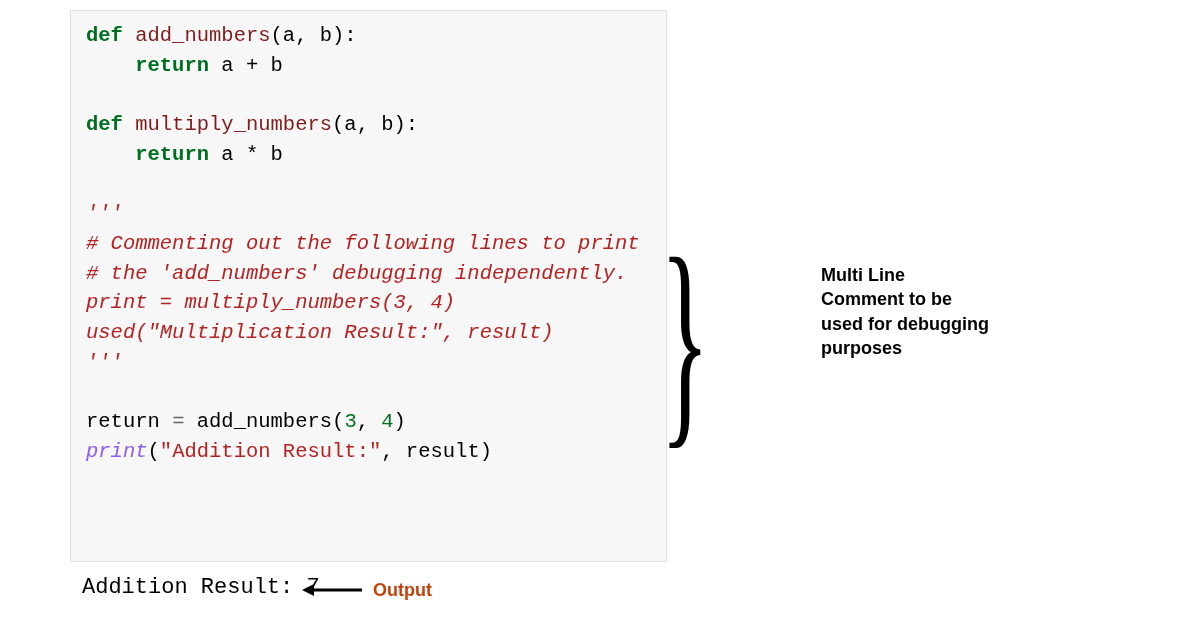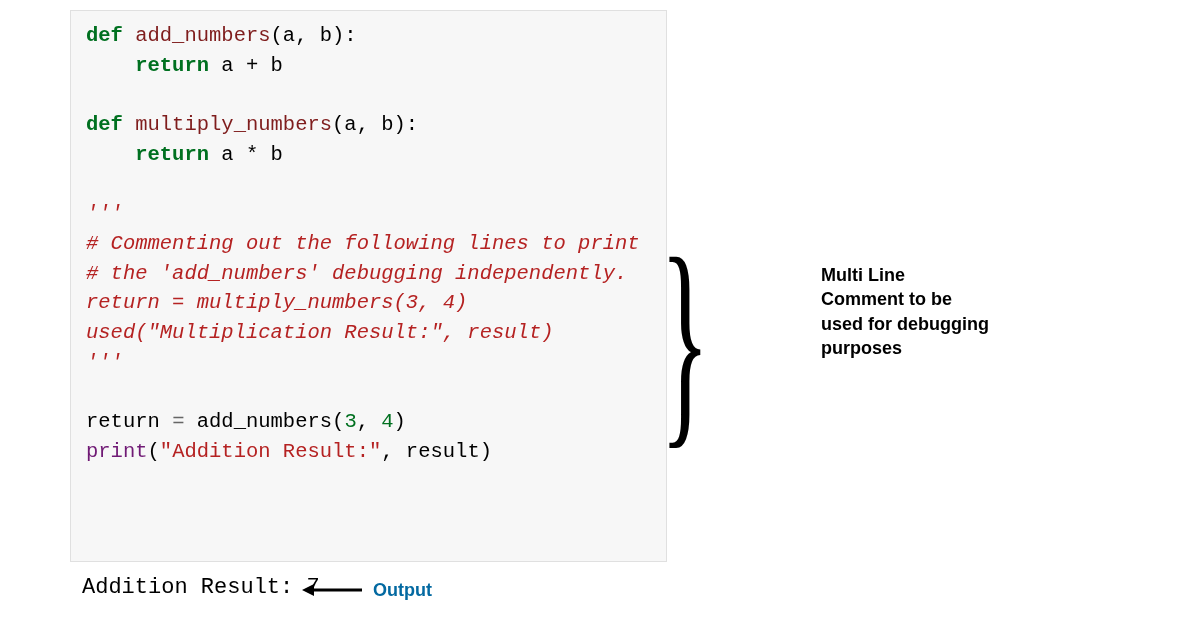--- a/index.html
+++ b/index.html
@@ -24,21 +24,21 @@
     line-height: 1.45;
     white-space: pre;
     color: #000;
   }
   .kw { color: #007020; font-weight: bold; }
   .func { color: #7f1d1d; }
   .op { color: #666; }
   .str { color: #b52222; }
   .doc { color: #b52222; font-style: italic; }
   .num { color: #007020; }
-  .builtin { color: #701a75; }
+  .builtin { color: #8b5cf6; font-style: italic; }
   .output-line {
     position: absolute;
     left: 82px;
     top: 575px;
     font-family: 'Consolas', 'Monaco', 'Courier New', monospace;
     font-size: 22px;
     color: #000;
   }
   .arrow-left {
     position: absolute;
@@ -47,21 +47,21 @@
     width: 65px;
     height: 20px;
   }
   .output-label {
     position: absolute;
     left: 373px;
     top: 580px;
     font-family: Arial, sans-serif;
     font-size: 18px;
     font-weight: bold;
-    color: #0369a1;
+    color: #c2410c;
   }
   .brace {
     position: absolute;
     left: 660px;
     top: 225px;
     font-size: 230px;
     line-height: 1;
     color: #000;
     font-family: Georgia, serif;
     transform: scaleX(0.45);
@@ -85,21 +85,21 @@
 
 <div class="code-box"><span class="kw">def</span> <span class="func">add_numbers</span><span>(a, b):</span>
     <span class="kw">return</span> <span>a + b</span>
 
 <span class="kw">def</span> <span class="func">multiply_numbers</span><span>(a, b):</span>
     <span class="kw">return</span> <span>a * b</span>
 
 <span class="doc">'''</span>
 <span class="doc"># Commenting out the following lines to print</span>
 <span class="doc"># the 'add_numbers' debugging independently.</span>
-<span class="doc">return = multiply_numbers(</span><span class="doc">3</span><span class="doc">, </span><span class="doc">4</span><span class="doc">)</span>
+<span class="doc">print = multiply_numbers(</span><span class="doc">3</span><span class="doc">, </span><span class="doc">4</span><span class="doc">)</span>
 <span class="doc">used(</span><span class="doc">"Multiplication Result:"</span><span class="doc">, result)</span>
 <span class="doc">'''</span>
 
 <span>return </span><span class="op">=</span><span> add_numbers(</span><span class="num">3</span><span>, </span><span class="num">4</span><span>)</span>
 <span class="builtin">print</span><span>(</span><span class="str">"Addition Result:"</span><span>, result)</span></div>
 
 <div class="output-line">Addition Result: 7</div>
 
 <svg class="arrow-left" viewBox="0 0 65 20">
   <line x1="10" y1="10" x2="62" y2="10" stroke="#000" stroke-width="3"></line>

